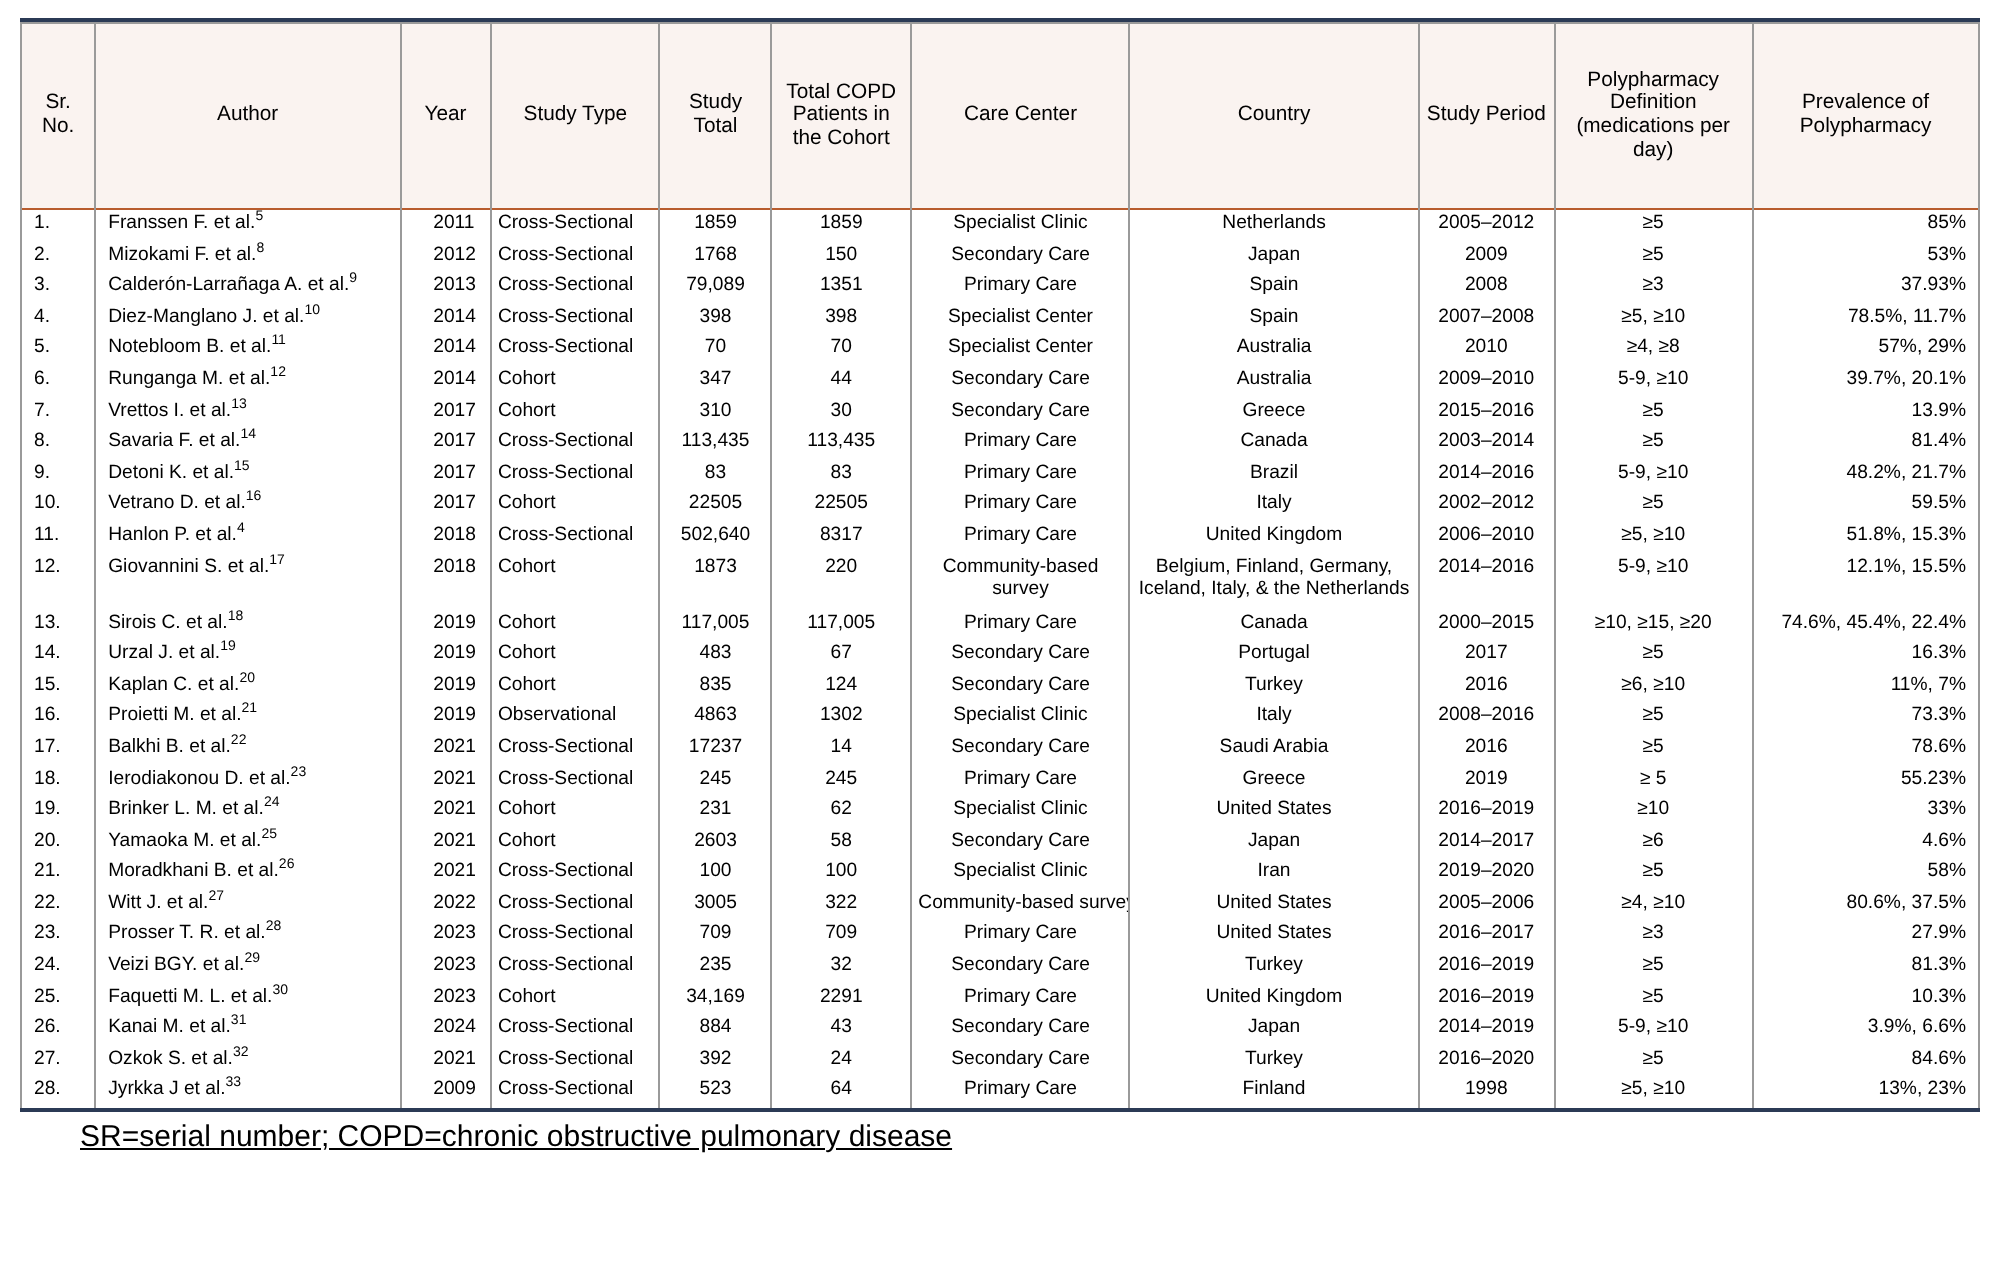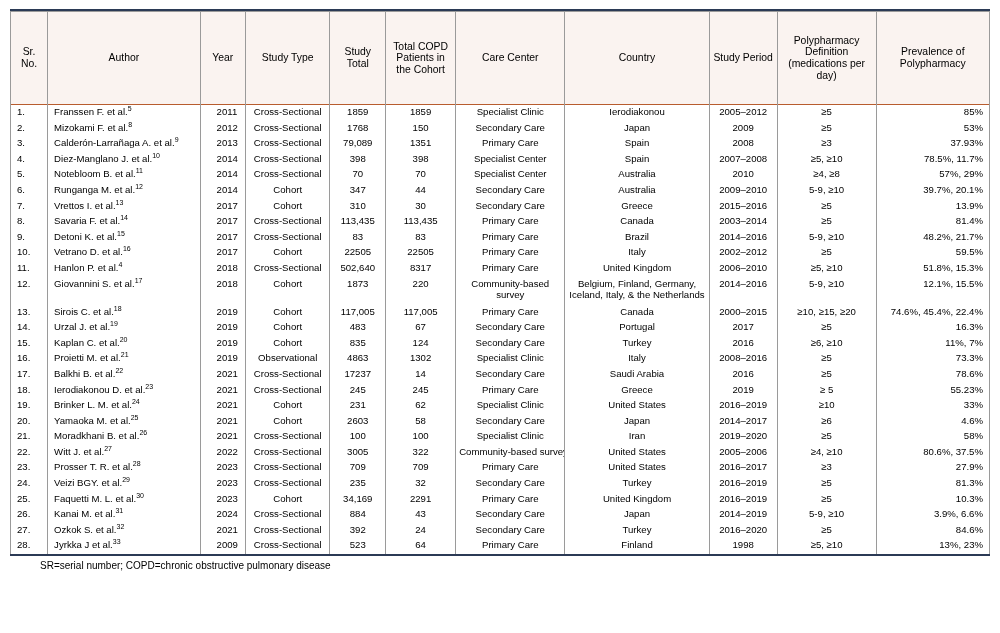--- a/index.html
+++ b/index.html
@@ -69,39 +69,40 @@
     white-space: nowrap;
     overflow: hidden;
   }
   tbody tr.tall td {
     height: 26px;
     white-space: normal;
   }
   .c-sr      { text-align: left;  padding-left: 6px; }
   .c-author  { text-align: left;  padding-left: 6px; }
   .c-year    { text-align: left; padding-left: 16px; }
-  .c-type    { text-align: center; }
+  .c-type    { text-align: left; }
   .c-total   { text-align: center; }
   .c-copd    { text-align: center; }
   .c-care    { text-align: center; }
   .c-country { text-align: center; }
   .c-period  { text-align: center; }
   .c-def     { text-align: center; }
   .c-prev    { text-align: right; padding-right: 6px; }
   sup {
     font-size: 7px;
     vertical-align: super;
     line-height: 0;
   }
   .tbl-bottom-rule {
     border-bottom: 2.2px solid #2b3a55;
   }
   .footnote {
-    font-size: 10px;
+    font-size: 15px;
     padding: 4px 0 0 30px;
+    text-decoration: underline;
   }
 </style>
 </head>
 <body>
 
 <div id="page">
 
   <div class="title-rule"></div>
 
   <table>
@@ -135,21 +136,21 @@
     </thead>
     <tbody id="tbody">
         <tr>
           <td class="c-sr">1.</td>
           <td class="c-author">Franssen F. et al.<sup>5</sup></td>
           <td class="c-year">2011</td>
           <td class="c-type">Cross-Sectional</td>
           <td class="c-total">1859</td>
           <td class="c-copd">1859</td>
           <td class="c-care">Specialist Clinic</td>
-          <td class="c-country">Ierodiakonou</td>
+          <td class="c-country">Netherlands</td>
           <td class="c-period">2005–2012</td>
           <td class="c-def">≥5</td>
           <td class="c-prev">85%</td>
         </tr>
         <tr>
           <td class="c-sr">2.</td>
           <td class="c-author">Mizokami F. et al.<sup>8</sup></td>
           <td class="c-year">2012</td>
           <td class="c-type">Cross-Sectional</td>
           <td class="c-total">1768</td>

